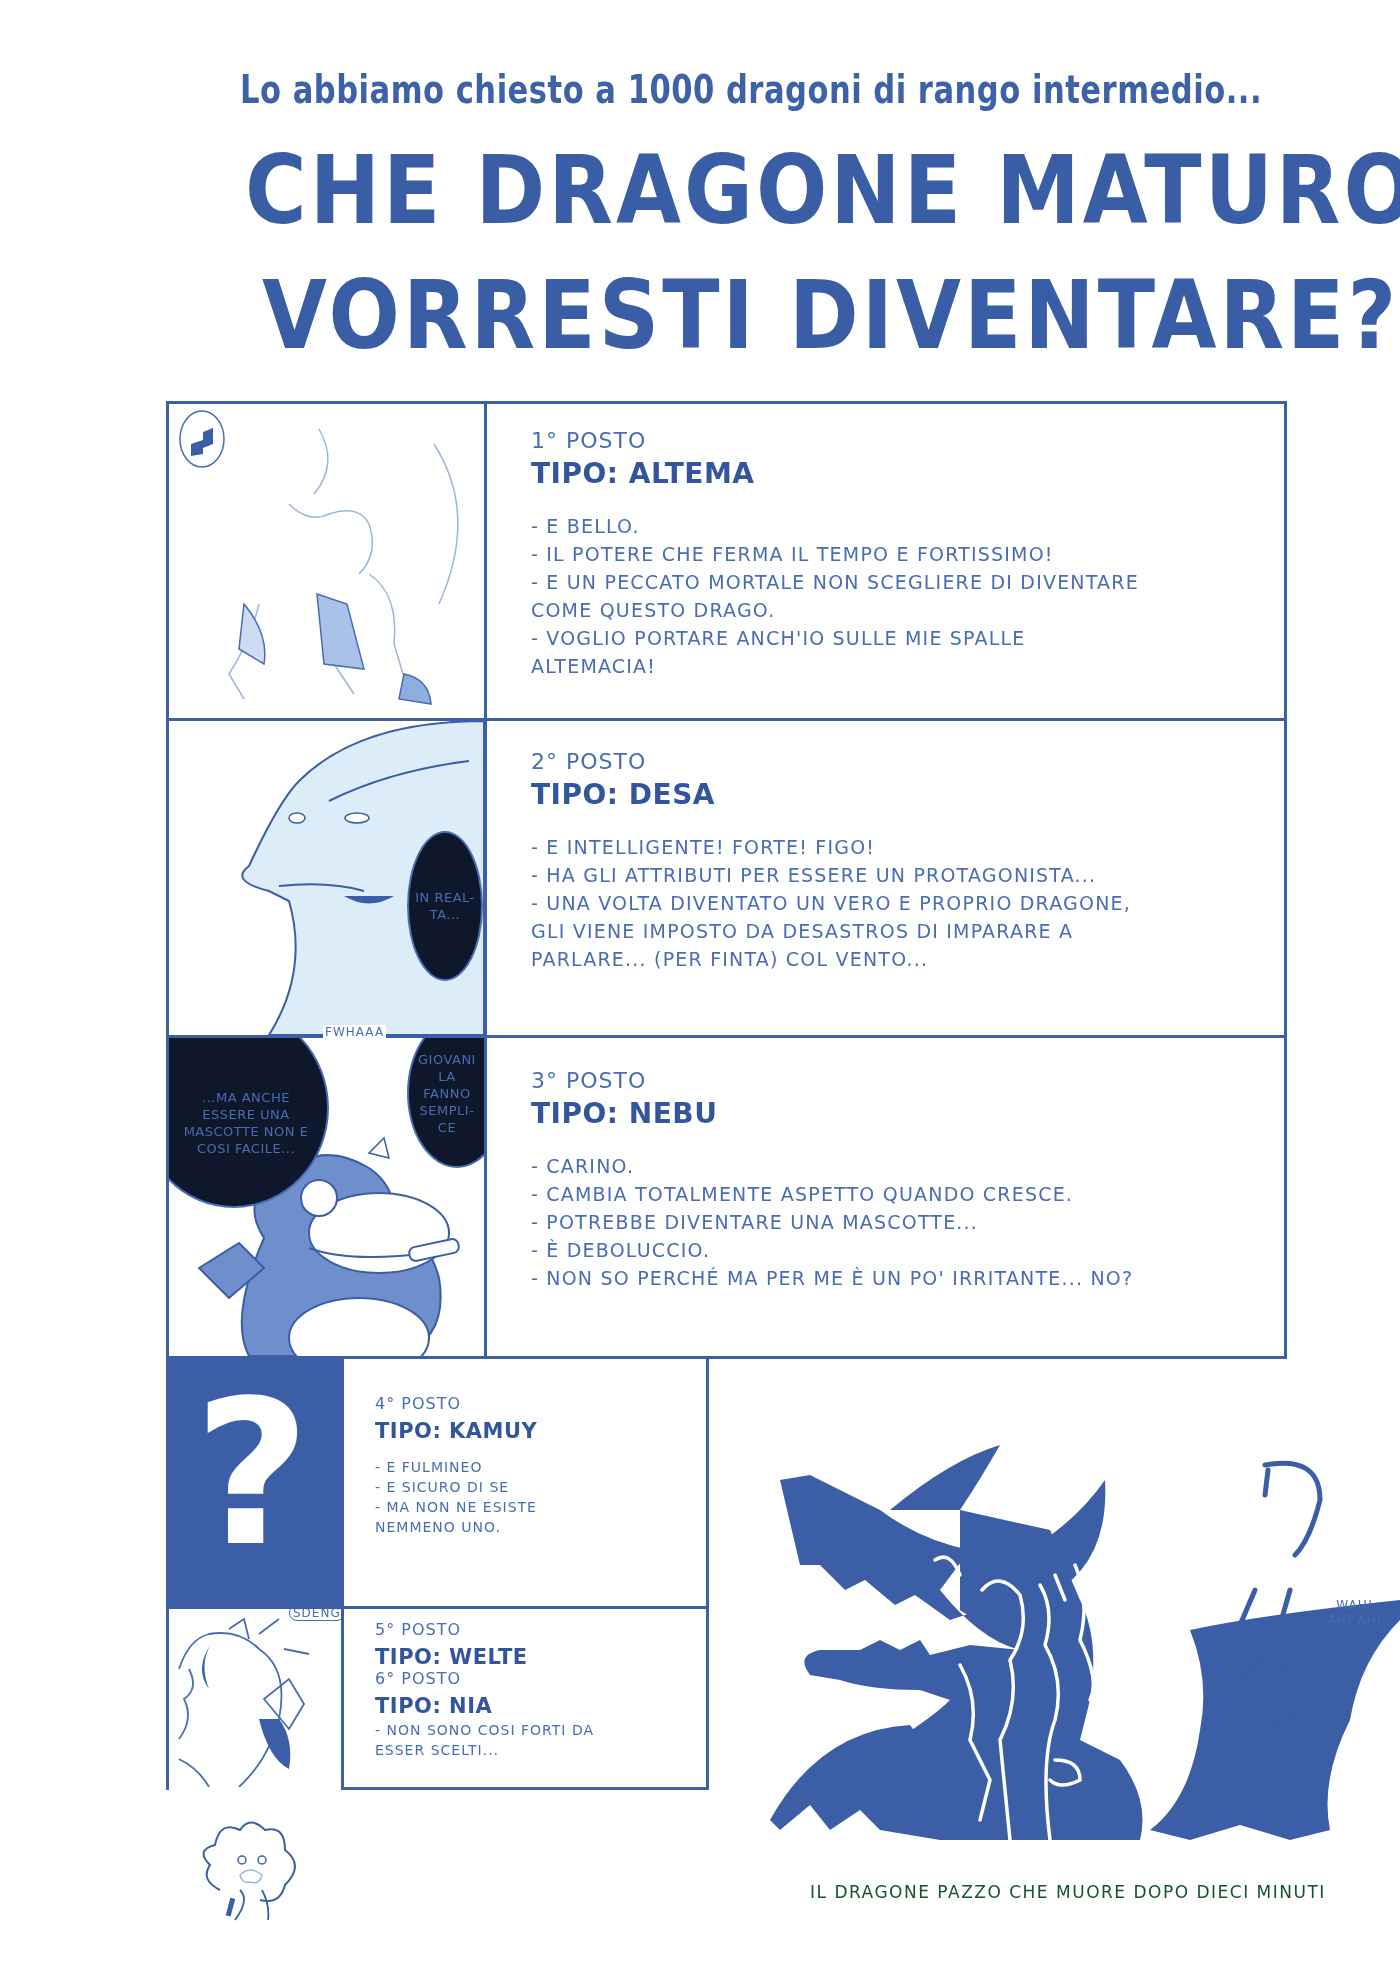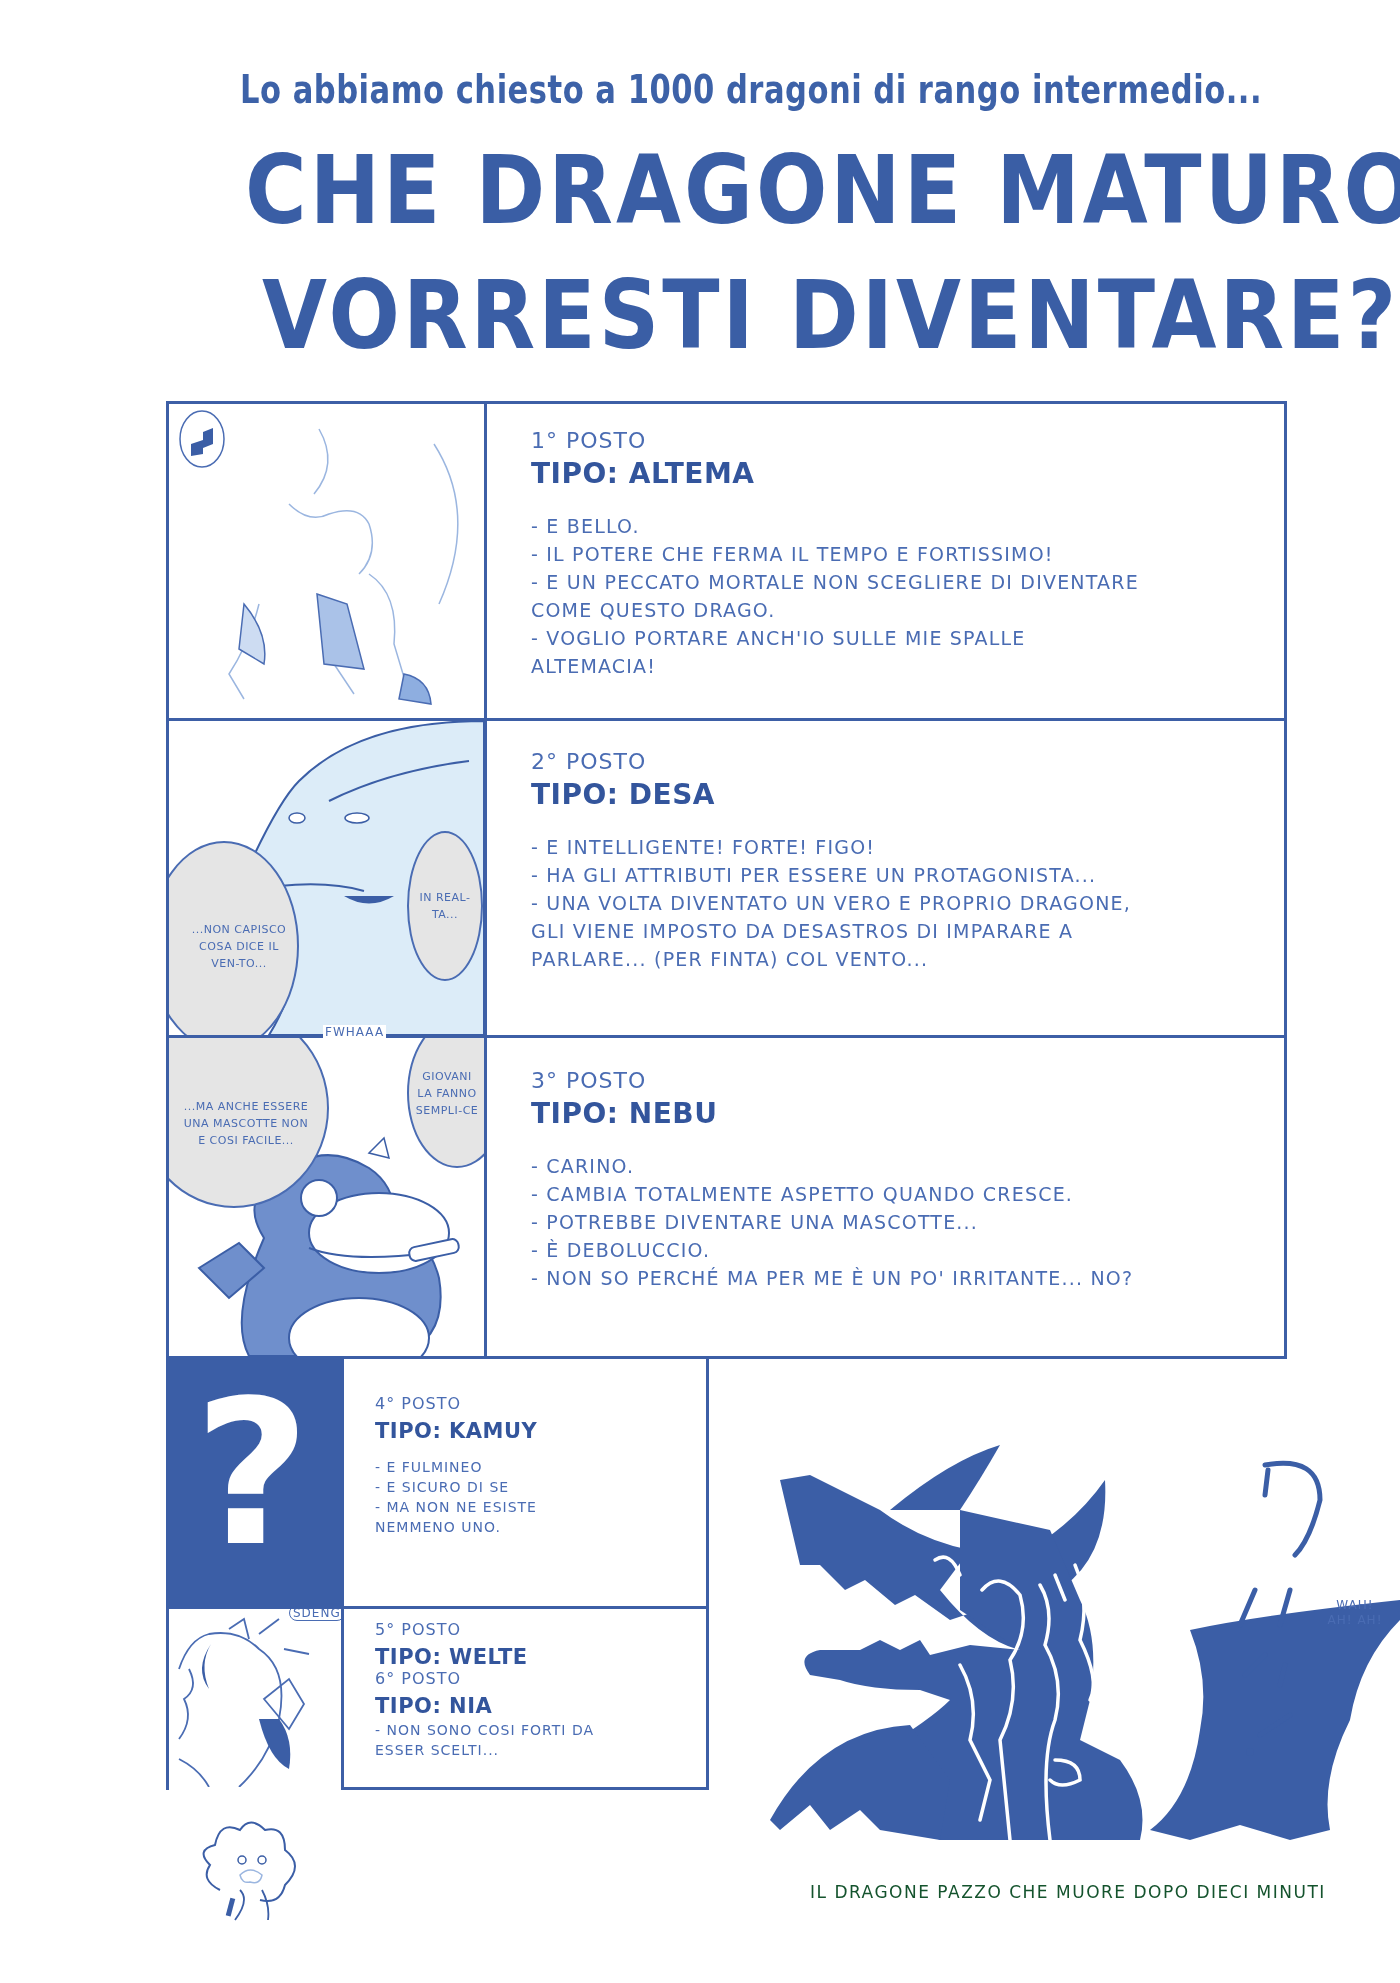--- a/index.html
+++ b/index.html
@@ -21,22 +21,22 @@
   .rank { font-size: 22px; letter-spacing: 1px; color: #4a6cb3; }
   .tipo { font-size: 28px; font-weight: bold; letter-spacing: 0.5px; color: #33559c; margin-top: 4px; }
   .items { margin-top: 22px; font-size: 19px; letter-spacing: 1.2px; line-height: 28px; color: #4a6cb3; }
   .items div { white-space: nowrap; }
 
   .small .rank { font-size: 16px; }
   .small .tipo { font-size: 21px; margin-top: 6px; }
   .small .items { font-size: 14px; line-height: 20px; margin-top: 14px; letter-spacing: 1px; }
 
   .art { overflow: hidden; background: #fff; }
-  .bubble { position: absolute; border: 2px solid #4a6cb3; border-radius: 50%; background: #e5e5e5;
-            font-size: 11px; letter-spacing: 0.5px; text-align: center; color: #4a6cb3; line-height: 17px;
+  .bubble { position: absolute; border: 2px solid #4a6cb3; border-radius: 50%; background: #0f172a;
+            font-size: 13px; letter-spacing: 0.5px; text-align: center; color: #4a6cb3; line-height: 17px;
             display: flex; align-items: center; justify-content: center; box-sizing: border-box; padding: 6px; }
   .sfx { position: absolute; font-size: 12px; color: #4a6cb3; letter-spacing: 1px; white-space: nowrap; }
   .caption { left: 810px; top: 1882px; font-size: 17px; letter-spacing: 1.5px; color: #14532d; white-space: nowrap; }
   .question { font-size: 200px; font-weight: bold; color: #fff; line-height: 1; position: absolute; left: 28px; top: 18px; }
 </style>
 </head>
 <body>
 
 <div class="abs subtitle">Lo abbiamo chiesto a 1000 dragoni di rango intermedio...</div>
 <div class="abs title l1">CHE DRAGONE MATURO</div>
@@ -82,21 +82,20 @@
 
 <div class="abs art" style="left:169px; top:721px; width:315px; height:314px;">
   <svg width="315" height="314" viewBox="0 0 315 314" style="position:absolute;left:0;top:0;">
     <path d="M80 145 Q110 80 130 60 Q190 0 315 0 L315 314 L100 314 Q140 250 120 180 L100 170 Q60 160 80 145 Z" fill="#dcecf8" stroke="#3b5ea6" stroke-width="2"></path>
     <path d="M160 80 Q220 50 300 40" fill="none" stroke="#3b5ea6" stroke-width="2"></path>
     <path d="M110 165 Q160 160 195 170" fill="none" stroke="#3b5ea6" stroke-width="2"></path>
     <ellipse cx="188" cy="97" rx="12" ry="5" fill="#fff" stroke="#3b5ea6" stroke-width="1.5"></ellipse>
     <ellipse cx="128" cy="97" rx="8" ry="5" fill="#fff" stroke="#3b5ea6" stroke-width="1.5"></ellipse>
     <path d="M175 175 Q200 190 225 175" fill="#3b5ea6"></path>
   </svg>
-  <div class="bubble" style="left:-20px; top:120px; width:150px; height:210px; padding-left:36px;">...NON CAPISCO COSA DICE IL VEN-TO...</div>
   <div class="bubble" style="left:238px; top:110px; width:76px; height:150px;">IN REAL-TA...</div>
 </div>
 <div class="sfx" style="left:323px; top:1025px; background:#fff; padding:0 2px;">FWHAAA</div>
 
 <div class="abs" style="left:531px; top:749px; width:740px;">
   <div class="rank">2° POSTO</div>
   <div class="tipo">TIPO: DESA</div>
   <div class="items">
     <div>- E INTELLIGENTE! FORTE! FIGO!</div>
     <div>- HA GLI ATTRIBUTI PER ESSERE UN PROTAGONISTA...</div>

